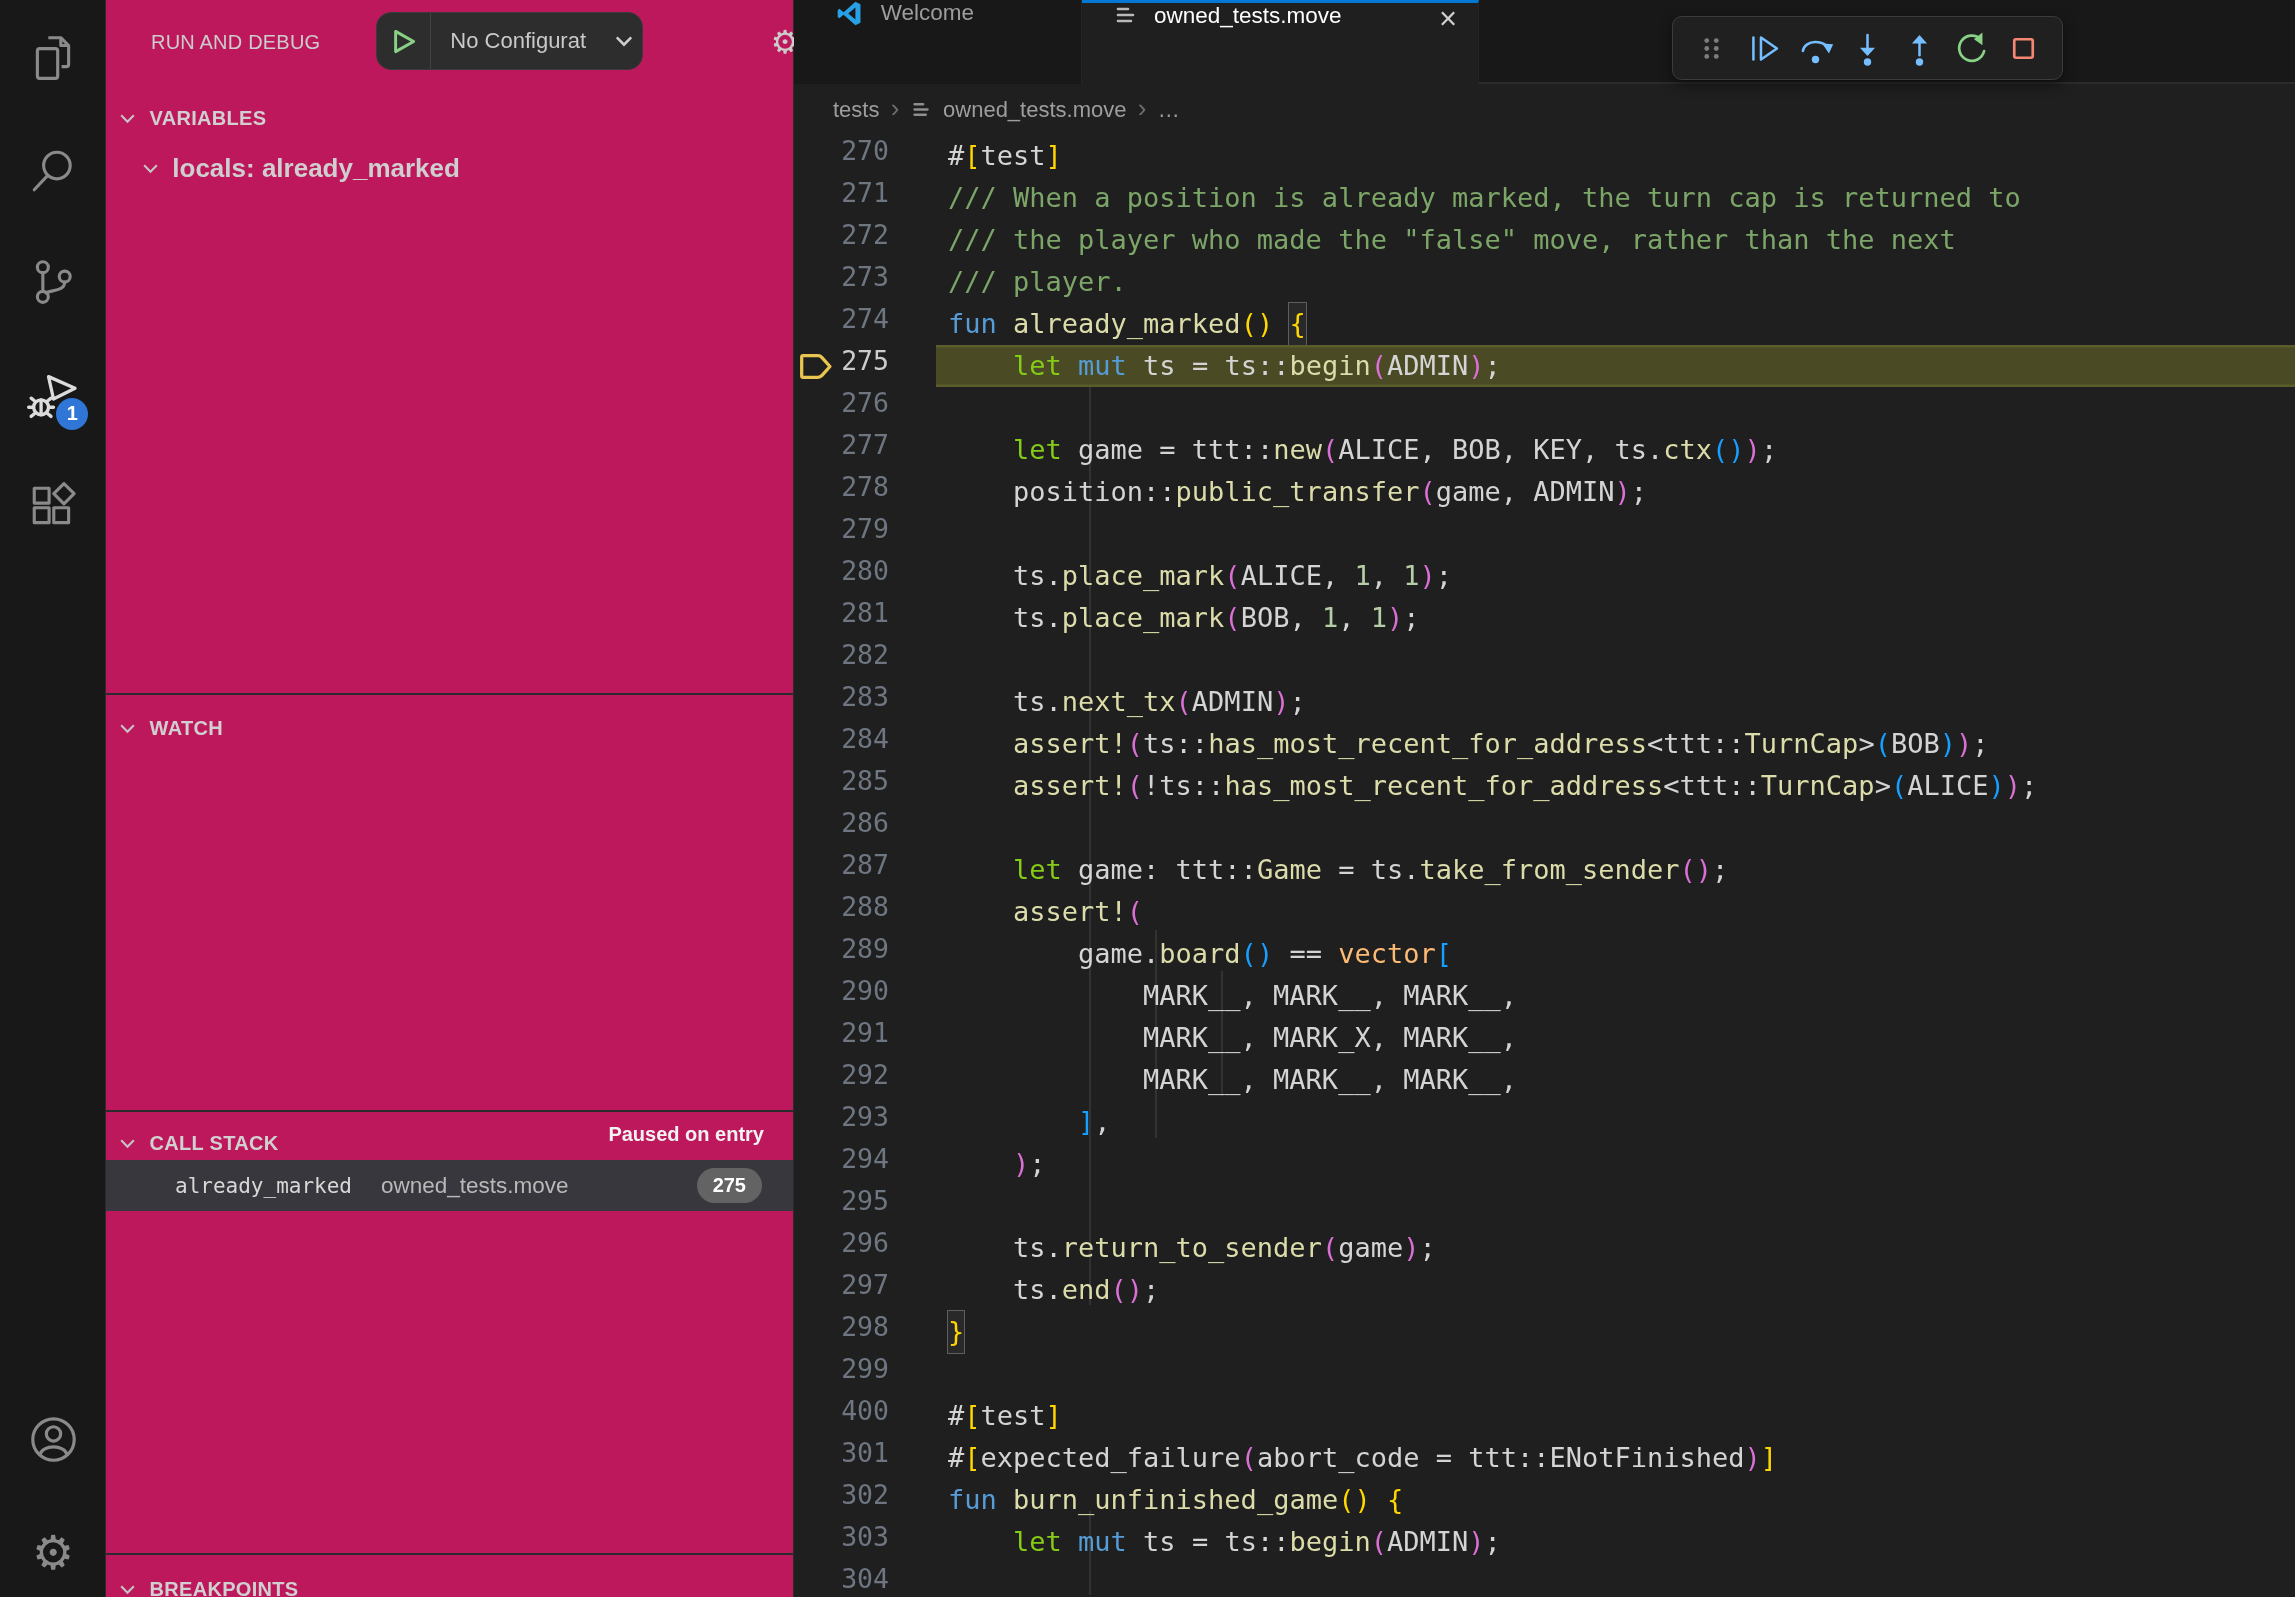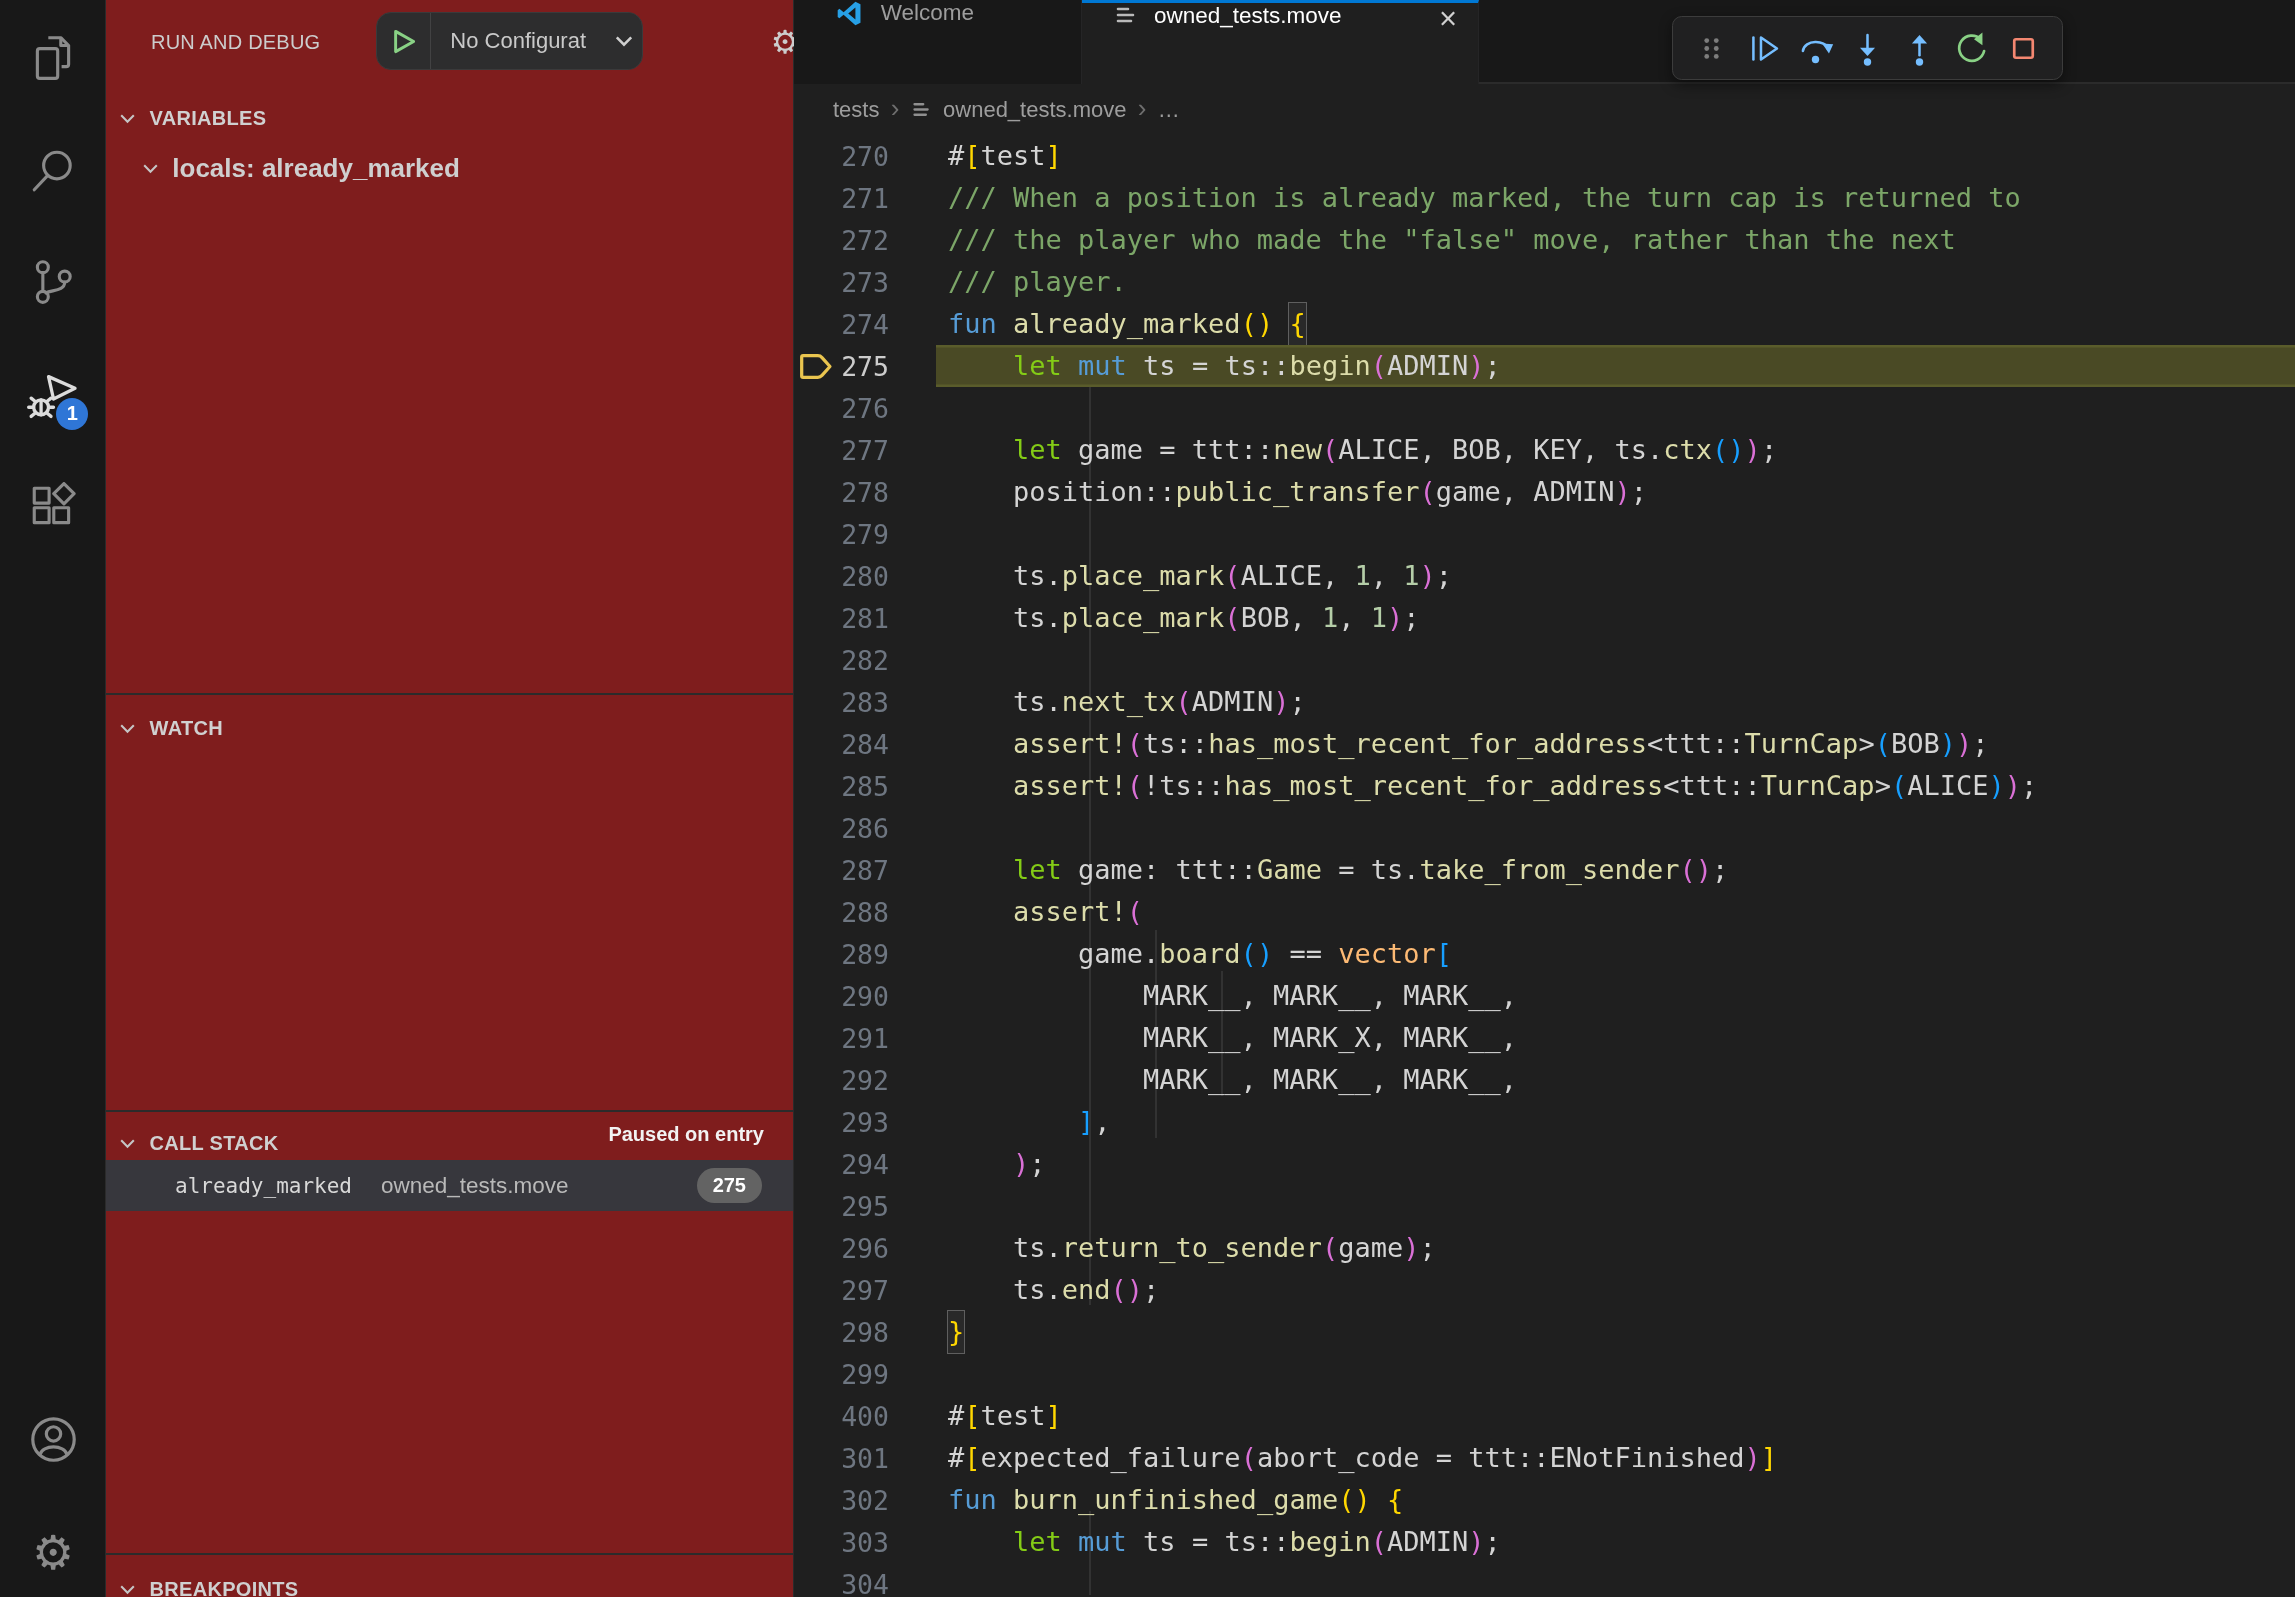--- a/index.html
+++ b/index.html
@@ -9,21 +9,21 @@
   .abs{position:absolute;}
 
   
   #activitybar{left:0;top:0;width:106px;height:1597px;background:#181818;border-right:1.6px solid #2b2b2b;box-sizing:border-box;}
   .ab-item{position:absolute;left:24px;width:58px;height:58px;display:flex;align-items:center;justify-content:center;}
   .ab-item svg{display:block;}
   .ab-badge{position:absolute;right:-6.4px;bottom:-4.8px;min-width:32px;height:32px;border-radius:16px;background:#2f76d6;color:#fff;font-size:20px;font-weight:bold;display:flex;align-items:center;justify-content:center;}
   .gear-glyph{font-family:"DejaVu Sans",sans-serif;color:#8a8a8a;font-size:47px;line-height:1;}
 
   
-  #sidebar{left:106px;top:0;width:688px;height:1597px;background:#7f1d1d;border-right:1.6px solid #2b2b2b;box-sizing:border-box;}
+  #sidebar{left:106px;top:0;width:688px;height:1597px;background:#be185d;border-right:1.6px solid #2b2b2b;box-sizing:border-box;}
   #sb-header{position:absolute;left:0;top:0;width:100%;height:84px;}
   #sb-title{position:absolute;left:45px;top:0;height:84px;display:flex;align-items:center;font-size:20px;color:#cccccc;letter-spacing:0.2px;}
   #run-config{position:absolute;left:270px;top:12px;width:267px;height:58px;background:#2d2d2e;border:0.8px solid #3a3a3b;border-radius:15px;display:flex;align-items:stretch;box-sizing:border-box;overflow:hidden;}
   #run-play{width:53px;display:flex;align-items:center;justify-content:center;border-right:1.6px solid #424243;}
   #run-label-wrap{position:relative;flex:1;display:flex;align-items:center;padding-left:19.3px;overflow:hidden;}
   #run-label{font-size:22px;color:#c9c9c9;white-space:nowrap;}
   #run-chevron{position:absolute;right:6.4px;top:0;height:100%;display:flex;align-items:center;padding-left:21px;background:linear-gradient(90deg,rgba(45,45,46,0),#2d2d2e 45%);}
   #sb-gear{position:absolute;left:655px;top:0;height:84px;width:48px;display:flex;align-items:center;justify-content:center;font-family:"DejaVu Sans",sans-serif;font-size:32px;color:#cccccc;}
   #sb-more{position:absolute;left:709px;top:0;height:84px;width:48px;display:flex;align-items:center;justify-content:center;font-size:32px;color:#cccccc;letter-spacing:2.4px;font-weight:bold;}
 
@@ -53,21 +53,21 @@
   #breadcrumbs{position:absolute;left:0;top:84px;width:100%;height:51px;display:flex;align-items:center;gap:11.3px;padding-left:39px;box-sizing:border-box;font-size:22px;color:#9d9d9d;background:#1f1f1f;}
   .bc-sep{color:#6e6e6e;font-size:26px;line-height:1;transform:translateY(-1.6px);}
 
   
   #debug-toolbar{position:absolute;left:878px;top:16px;width:391px;height:64px;background:#202021;border:1.6px solid #3c3c3c;border-radius:9.7px;box-shadow:0 4.8px 13px rgba(0,0,0,.45);display:flex;align-items:center;justify-content:space-between;padding:0 17.7px;box-sizing:border-box;z-index:5;}
   .dt-btn{width:42px;height:42px;display:flex;align-items:center;justify-content:center;}
 
   
   #code-area{position:absolute;left:0;top:135px;width:100%;height:1462px;overflow:hidden;}
   .code-row{position:relative;display:flex;height:42px;align-items:center;white-space:pre;}
-  .gutter{flex:0 0 142px;display:flex;align-items:center;justify-content:flex-end;box-sizing:border-box;padding-right:47px;position:relative;height:100%;}
+  .gutter{flex:0 0 142px;display:flex;align-items:flex-start;justify-content:flex-end;box-sizing:border-box;padding-right:47px;position:relative;height:100%;}
   .lnum{font-family:"DejaVu Sans Mono",monospace;font-size:26.5px;color:#6e7681;}
   .code-row.current .lnum{color:#cccccc;}
   .gutter-arrow{position:absolute;left:4.8px;top:7.2px;}
   .code-text{flex:1;height:100%;display:flex;align-items:center;padding-left:12px;font-family:"DejaVu Sans Mono",monospace;font-size:27px;line-height:42px;}
   .code-row.current .code-text{background:#4a4a25;box-shadow:inset 0 2.4px 0 #5a5c2b, inset 0 -2.4px 0 #5a5c2b;}
   .tk-txt{color:#d4d4d4;} .tk-kw{color:#569cd6;} .tk-ctl{color:#84cc16;}
   .tk-fn{color:#dcdcaa;} .tk-type{color:#fdba74;} .tk-num{color:#b5cea8;}
   .tk-cmt{color:#7ca668;} .tk-b1{color:#ffd700;} .tk-b2{color:#da70d6;}
   .tk-b3{color:#179fff;}
   .tk-b1x{color:#ffd700;outline:1.6px solid #5f5f5f;outline-offset:0.8px;background:rgba(90,90,90,.18);}

